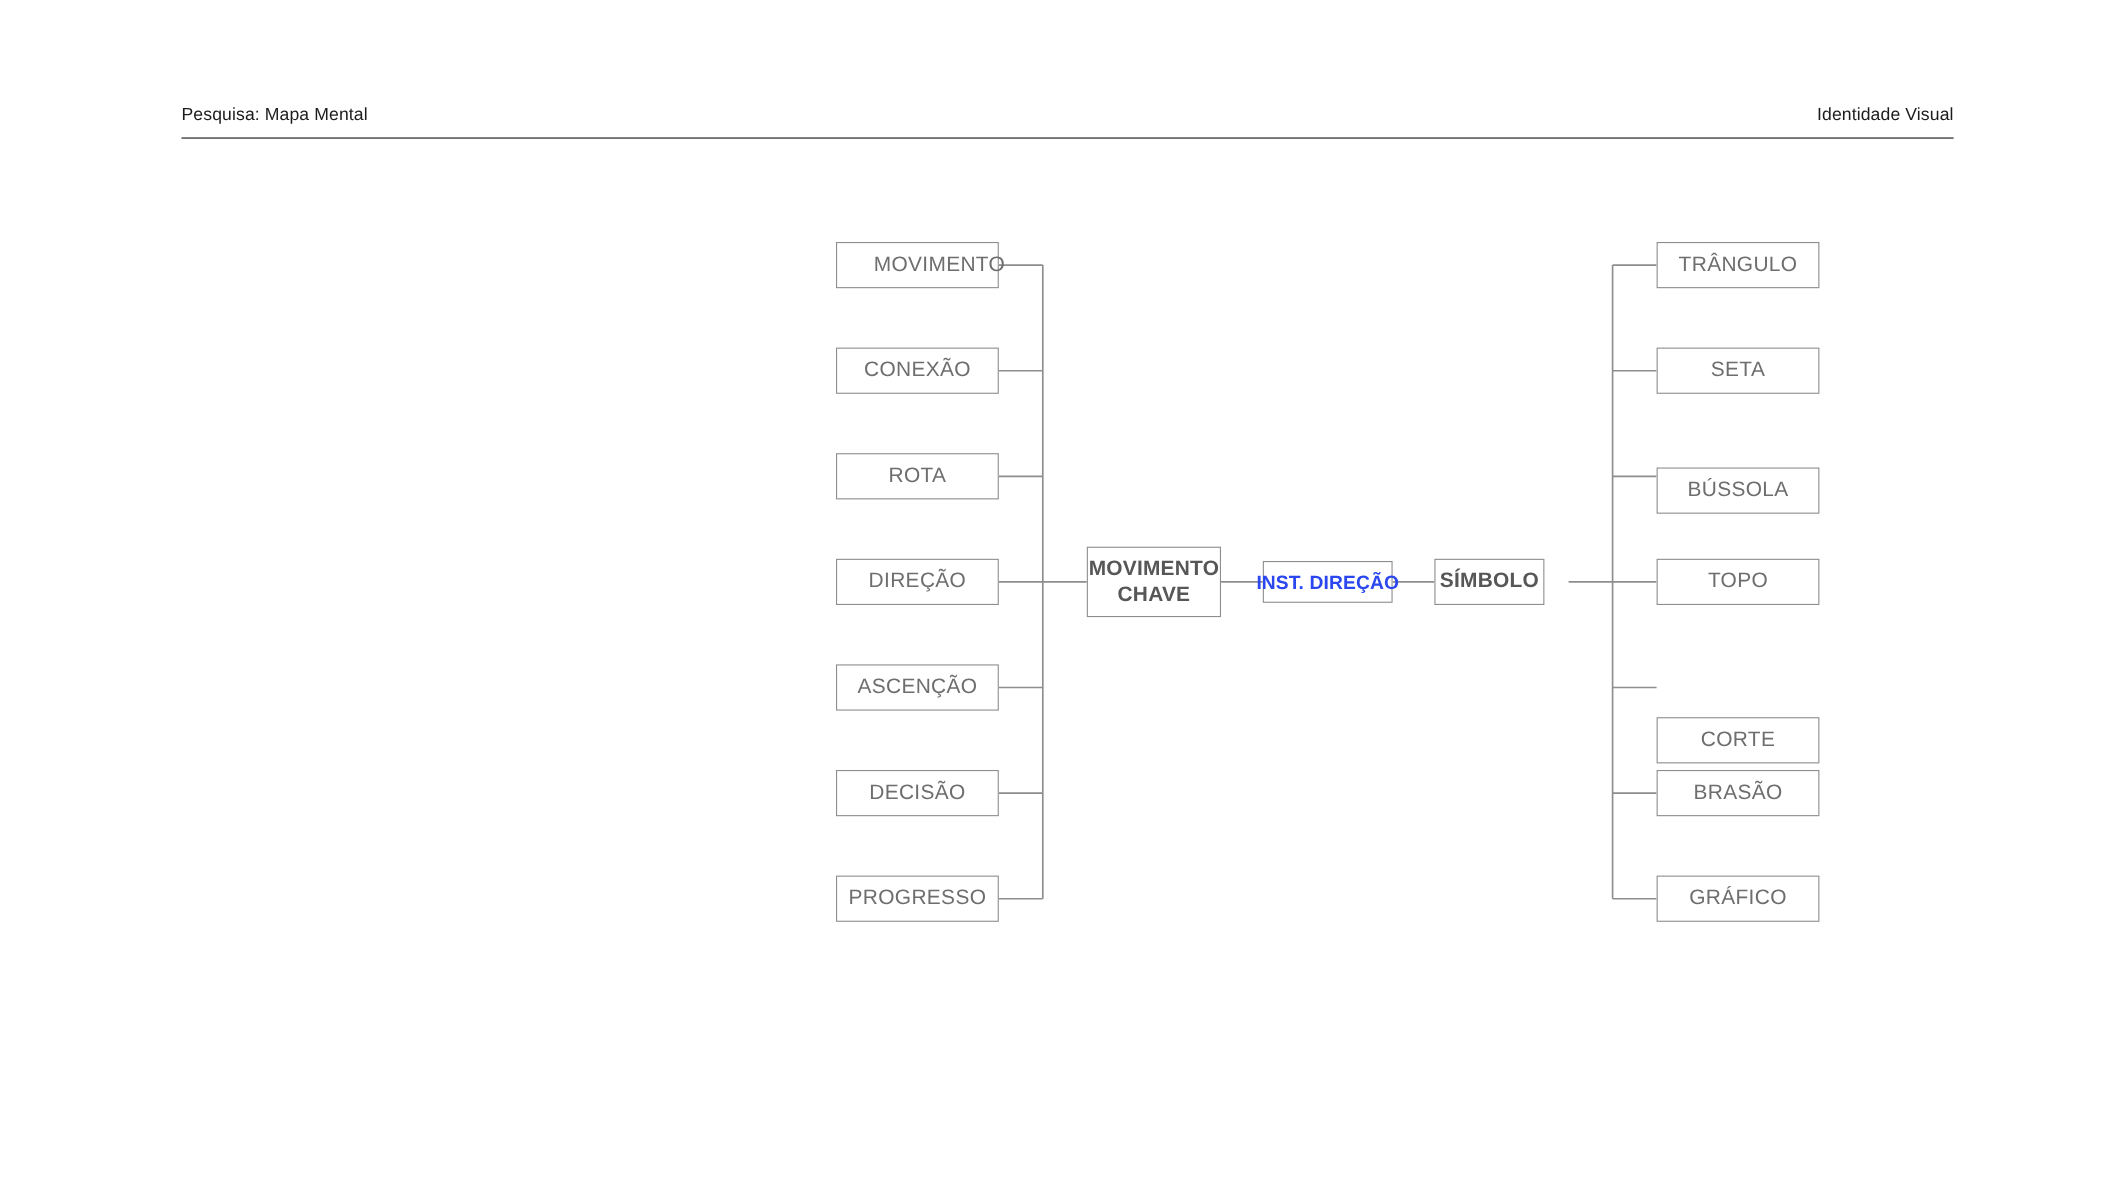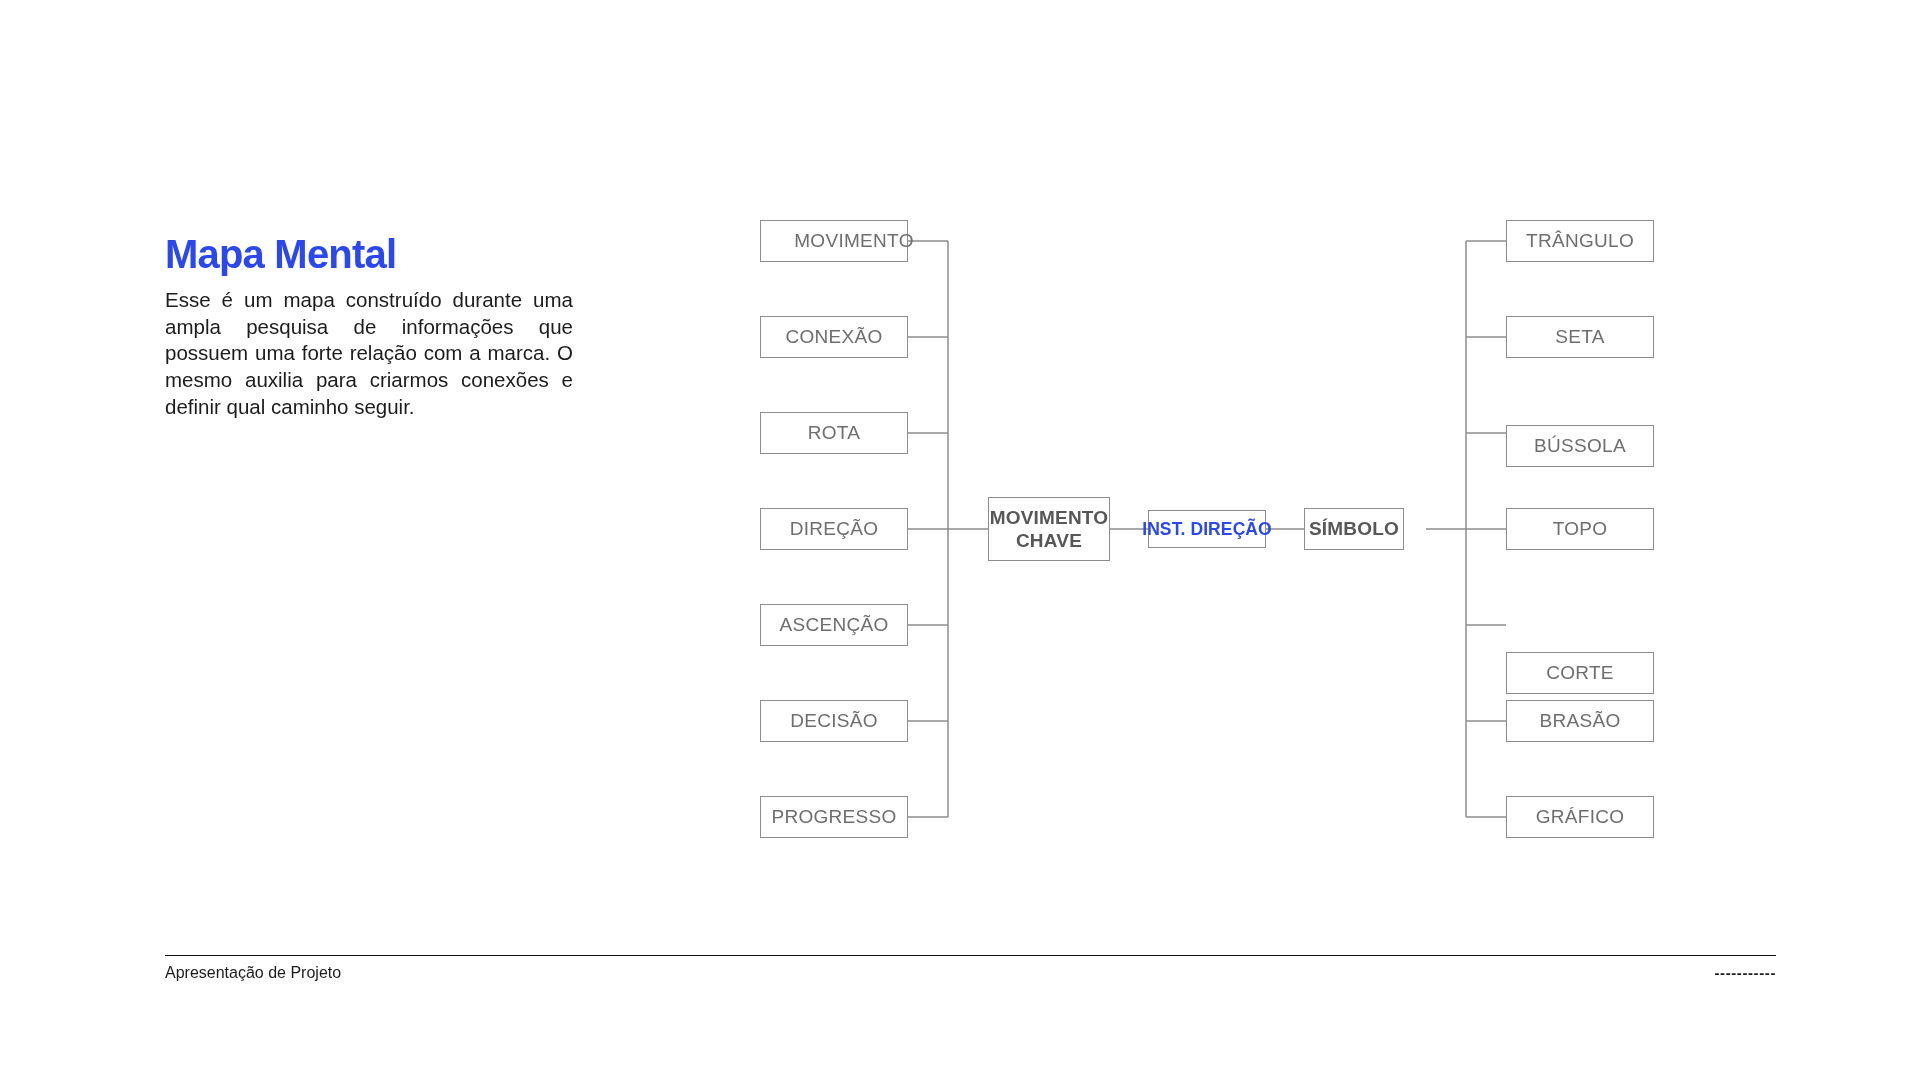--- a/index.html
+++ b/index.html
@@ -148,25 +148,26 @@
     font-size: 17.5px;
     letter-spacing: 0.1px;
     border-color: #8d8d8d;
   }
 </style>
 </head>
 <body>
 
 <div id="slide">
 
-
-  <div class="intro">
-    <div class="intro-title">Mapa Mental</div>
-    <div class="intro-body">Esse é um mapa construído durante uma ampla pesquisa de informações que possuem uma forte relação com a marca. O mesmo auxilia para criarmos conexões e definir qual caminho seguir.</div>
+  <div class="header">
+    <div class="header-label header-left">Pesquisa: Mapa Mental</div>
+    <div class="header-label header-right">Identidade Visual</div>
+    <div class="header-rule"></div>
   </div>
+
 
   <div id="map">
 
     <svg width="1030" height="620">
       <g stroke="#8d8d8d" stroke-width="1.5" fill="none" shape-rendering="geometricPrecision">
 
         <line x1="148" y1="21" x2="188" y2="21"></line>
         <line x1="148" y1="117" x2="188" y2="117"></line>
         <line x1="148" y1="213" x2="188" y2="213"></line>
         <line x1="148" y1="309" x2="188" y2="309"></line>
@@ -218,19 +219,14 @@
     <div class="node leaf" style="left:746px; top:0px;">TRÂNGULO</div>
     <div class="node leaf" style="left:746px; top:96px;">SETA</div>
     <div class="node leaf" style="left:746px; top:205px;">BÚSSOLA</div>
     <div class="node leaf" style="left:746px; top:288px;">TOPO</div>
     <div class="node leaf" style="left:746px; top:384px;margin-top:48px;">CORTE</div>
     <div class="node leaf" style="left:746px; top:480px;">BRASÃO</div>
     <div class="node leaf" style="left:746px; top:576px;">GRÁFICO</div>
 
   </div>
 
-  <div class="footer">
-    <div class="footer-rule"></div>
-    <div class="footer-label footer-left">Apresentação de Projeto</div>
-    <div class="footer-label footer-right">-----------</div>
-  </div>
 
 </div>
 
 </body></html>

